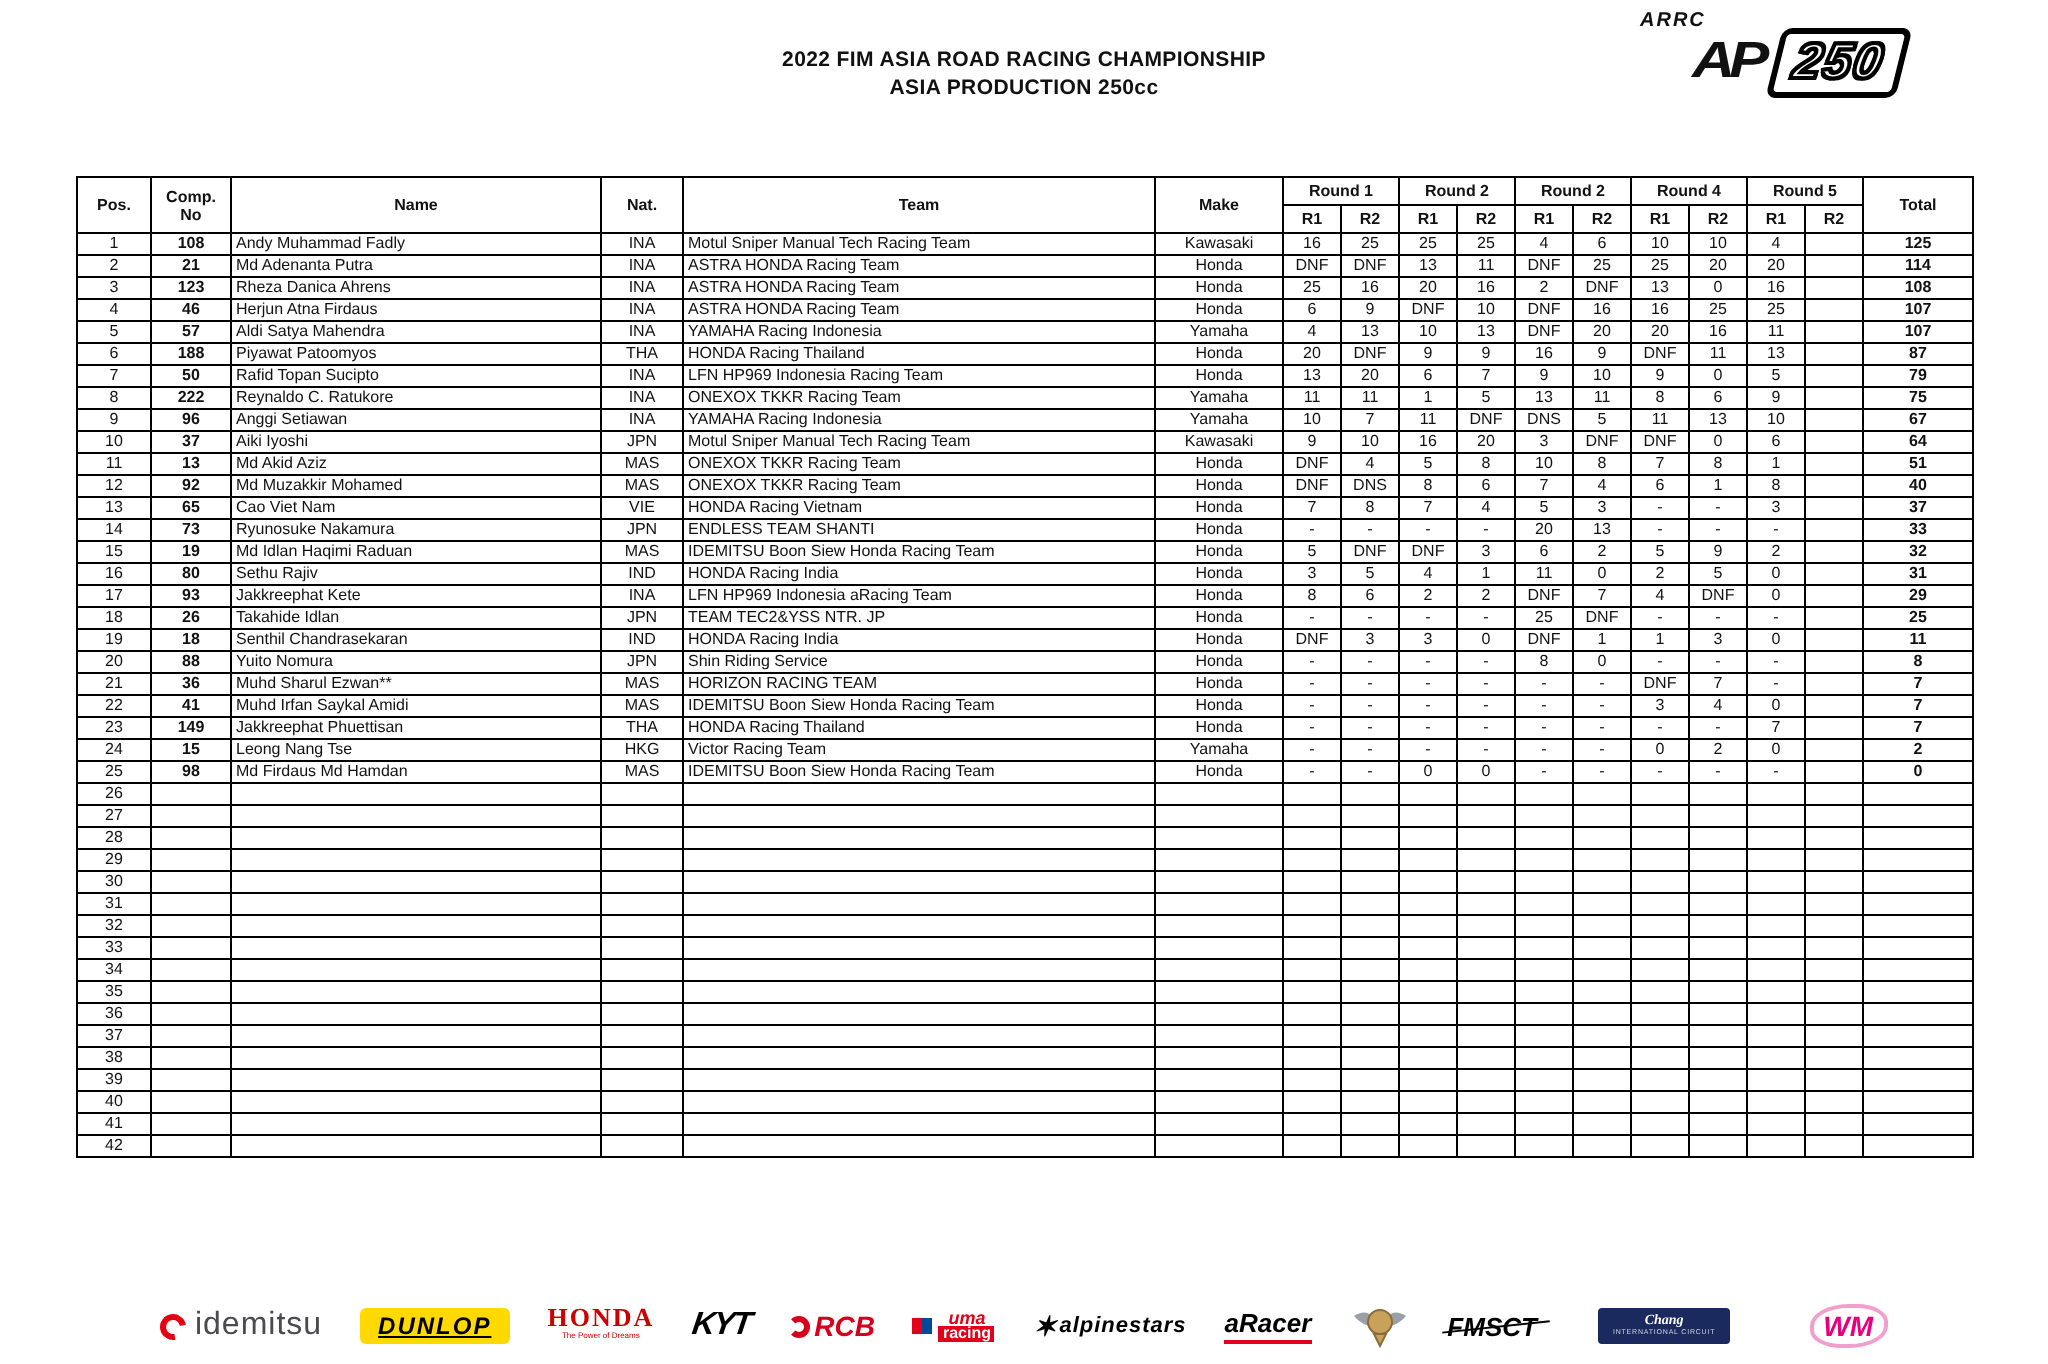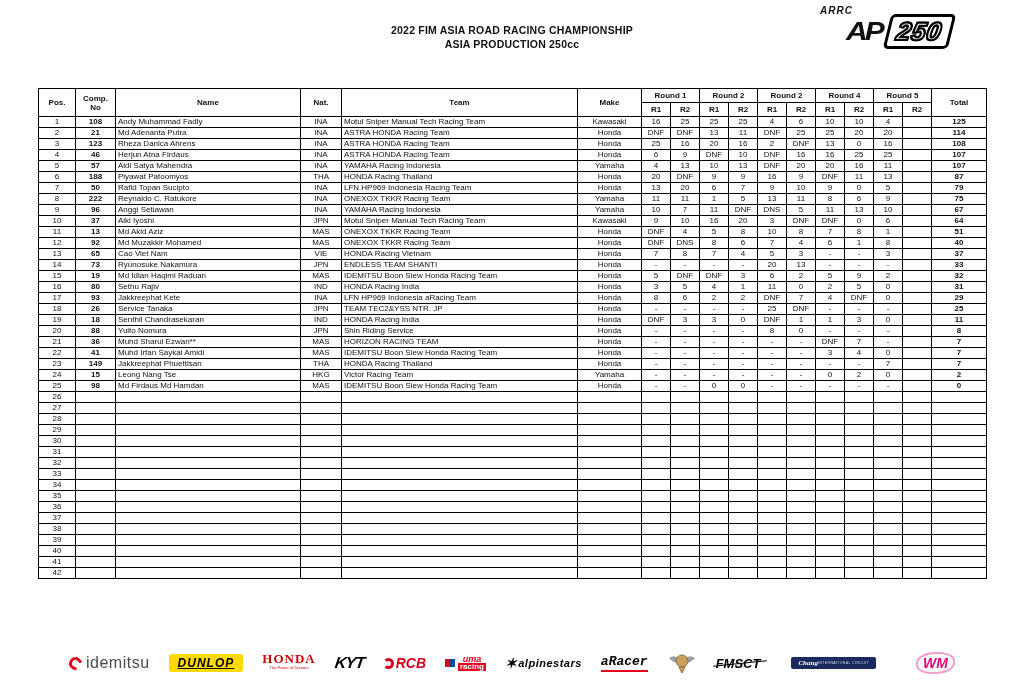--- a/index.html
+++ b/index.html
@@ -58,28 +58,28 @@
   .uma { flex-direction:column; line-height:8px; background:#fff; }
   .uma .u1 { font-size:9px; font-weight:900; font-style:italic; color:#e3001b; }
   .uma .u2 { font-size:8px; font-weight:bold; color:#fff; background:#e3001b;
     padding:0 2px; }
   .uma-flag { width:10px; height:8px; background:linear-gradient(90deg,#e3001b 50%,#004a99 50%);
     margin-right:3px; }
   .astars { font-size:11px; font-weight:bold; font-style:italic; color:#000;
     letter-spacing:.5px; }
   .astars .a-star { font-size:14px; margin-right:1px; }
   .aracer { font-size:13px; font-weight:900; font-style:italic; color:#000;
-    border-bottom:2px solid #e3001b; padding-bottom:1px;font-family:Liberation Mono, monospace; }
+    border-bottom:2px solid #e3001b; padding-bottom:1px; }
   .emblem svg { display:block; }
   .fmsct { font-size:13px; font-weight:900; font-style:italic; color:#000;
     position:relative; }
   .fmsct .swoosh { position:absolute; left:-3px; right:-6px; top:7px;
     border-top:1.5px solid #000; transform:rotate(-6deg); }
   .chang { background:#1b2a5e; border-radius:2px; padding:3px 7px;
-    line-height:6px; text-align:center;margin-left:12px; }
+    flex-direction:column; line-height:6px; text-align:center;margin-left:12px; }
   .chang .c1 { font-family:"Liberation Serif", serif; font-size:7px;
     font-style:italic; font-weight:bold; color:#fff; }
   .chang .c2 { font-size:3.5px; color:#cfd6ea; letter-spacing:.4px; }
   .wm { color:#e5007e; font-size:14px; font-weight:900; font-style:italic;
     border:2px solid #f29fce; border-radius:50% 40% 50% 40%; padding:1px 5px;margin-left:21px; }
 </style>
 </head>
 <body>
 
 <div class="title-block">
@@ -464,21 +464,21 @@
         <td class="c">7</td>
         <td class="c">4</td>
         <td class="c">DNF</td>
         <td class="c">0</td>
         <td class="c"></td>
         <td class="c b">29</td>
       </tr>
       <tr>
         <td class="c">18</td>
         <td class="c b">26</td>
-        <td class="l">Service Tanaka</td>
+        <td class="l">Takahide Idlan</td>
         <td class="c">JPN</td>
         <td class="l">TEAM TEC2&amp;YSS NTR. JP</td>
         <td class="c">Honda</td>
         <td class="c">-</td>
         <td class="c">-</td>
         <td class="c">-</td>
         <td class="c">-</td>
         <td class="c">25</td>
         <td class="c">DNF</td>
         <td class="c">-</td>

